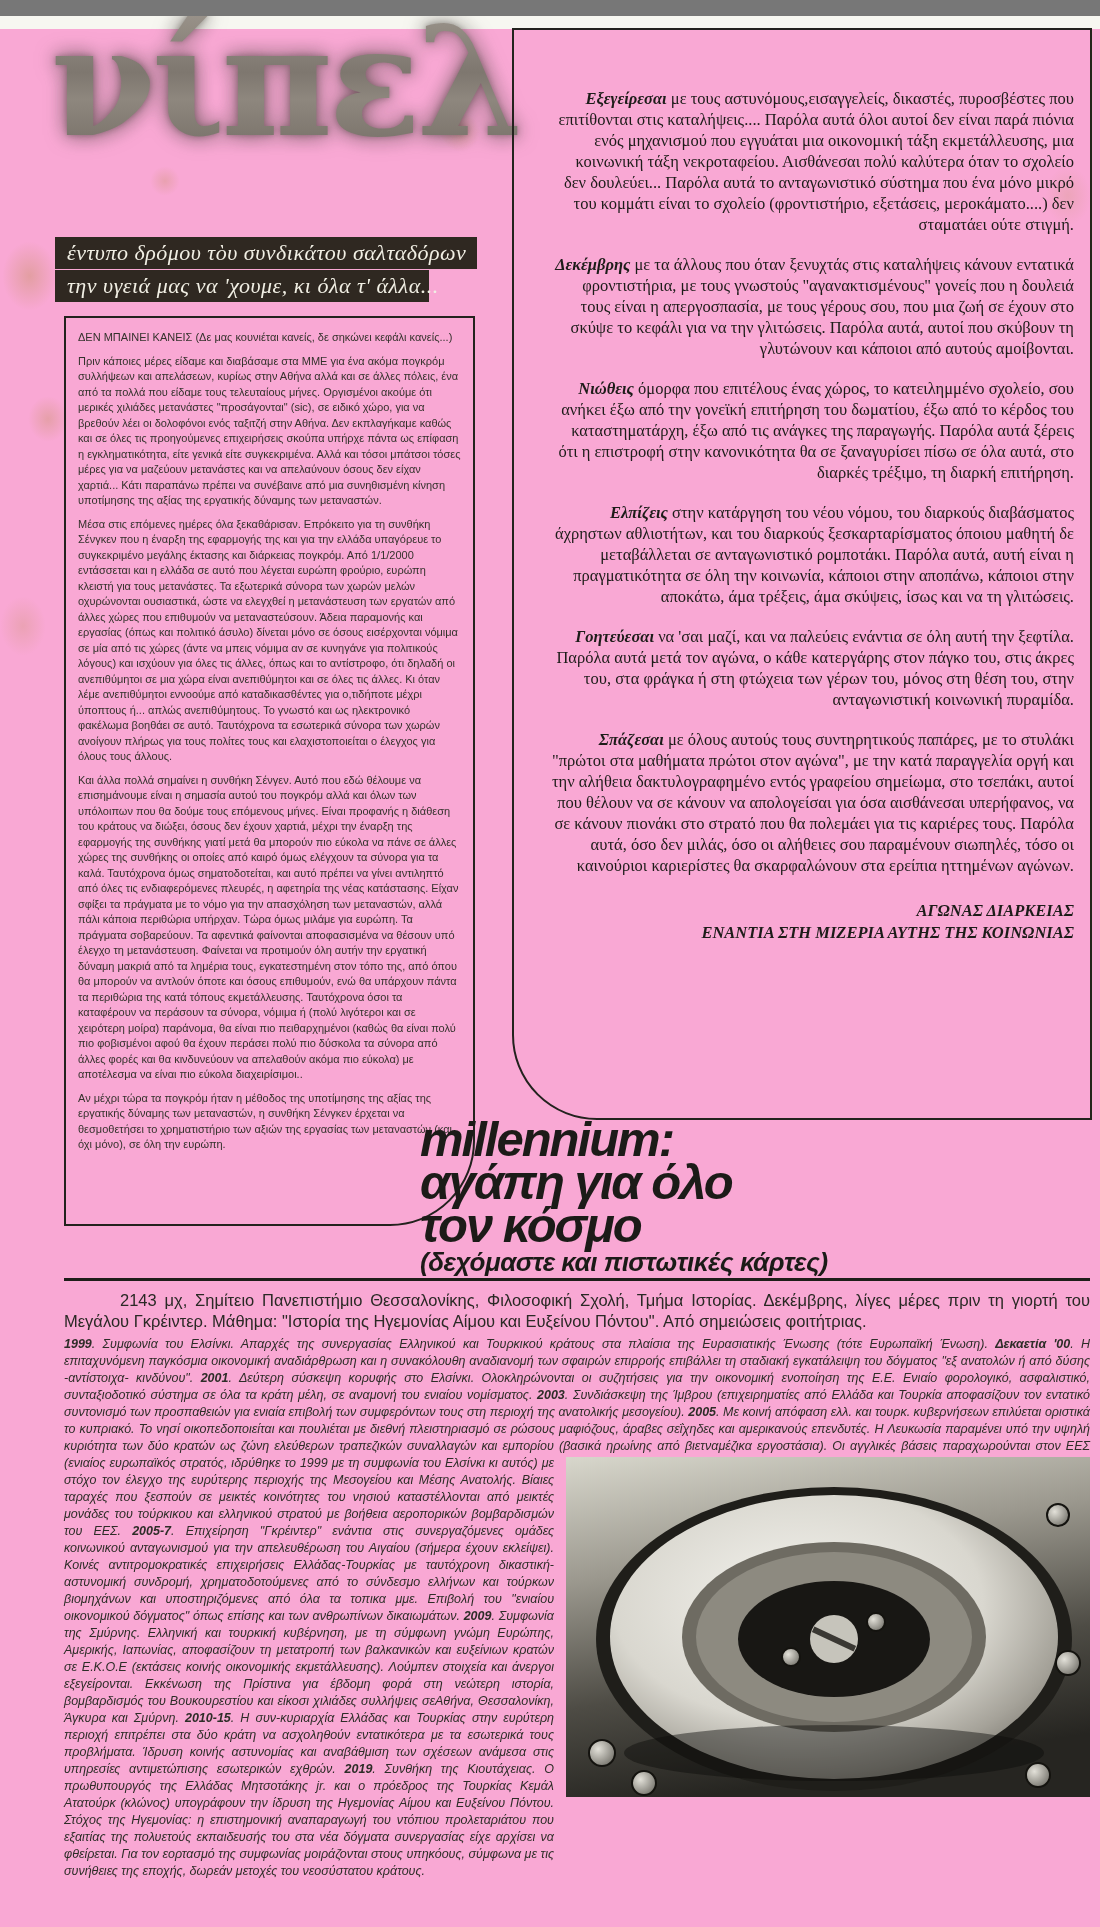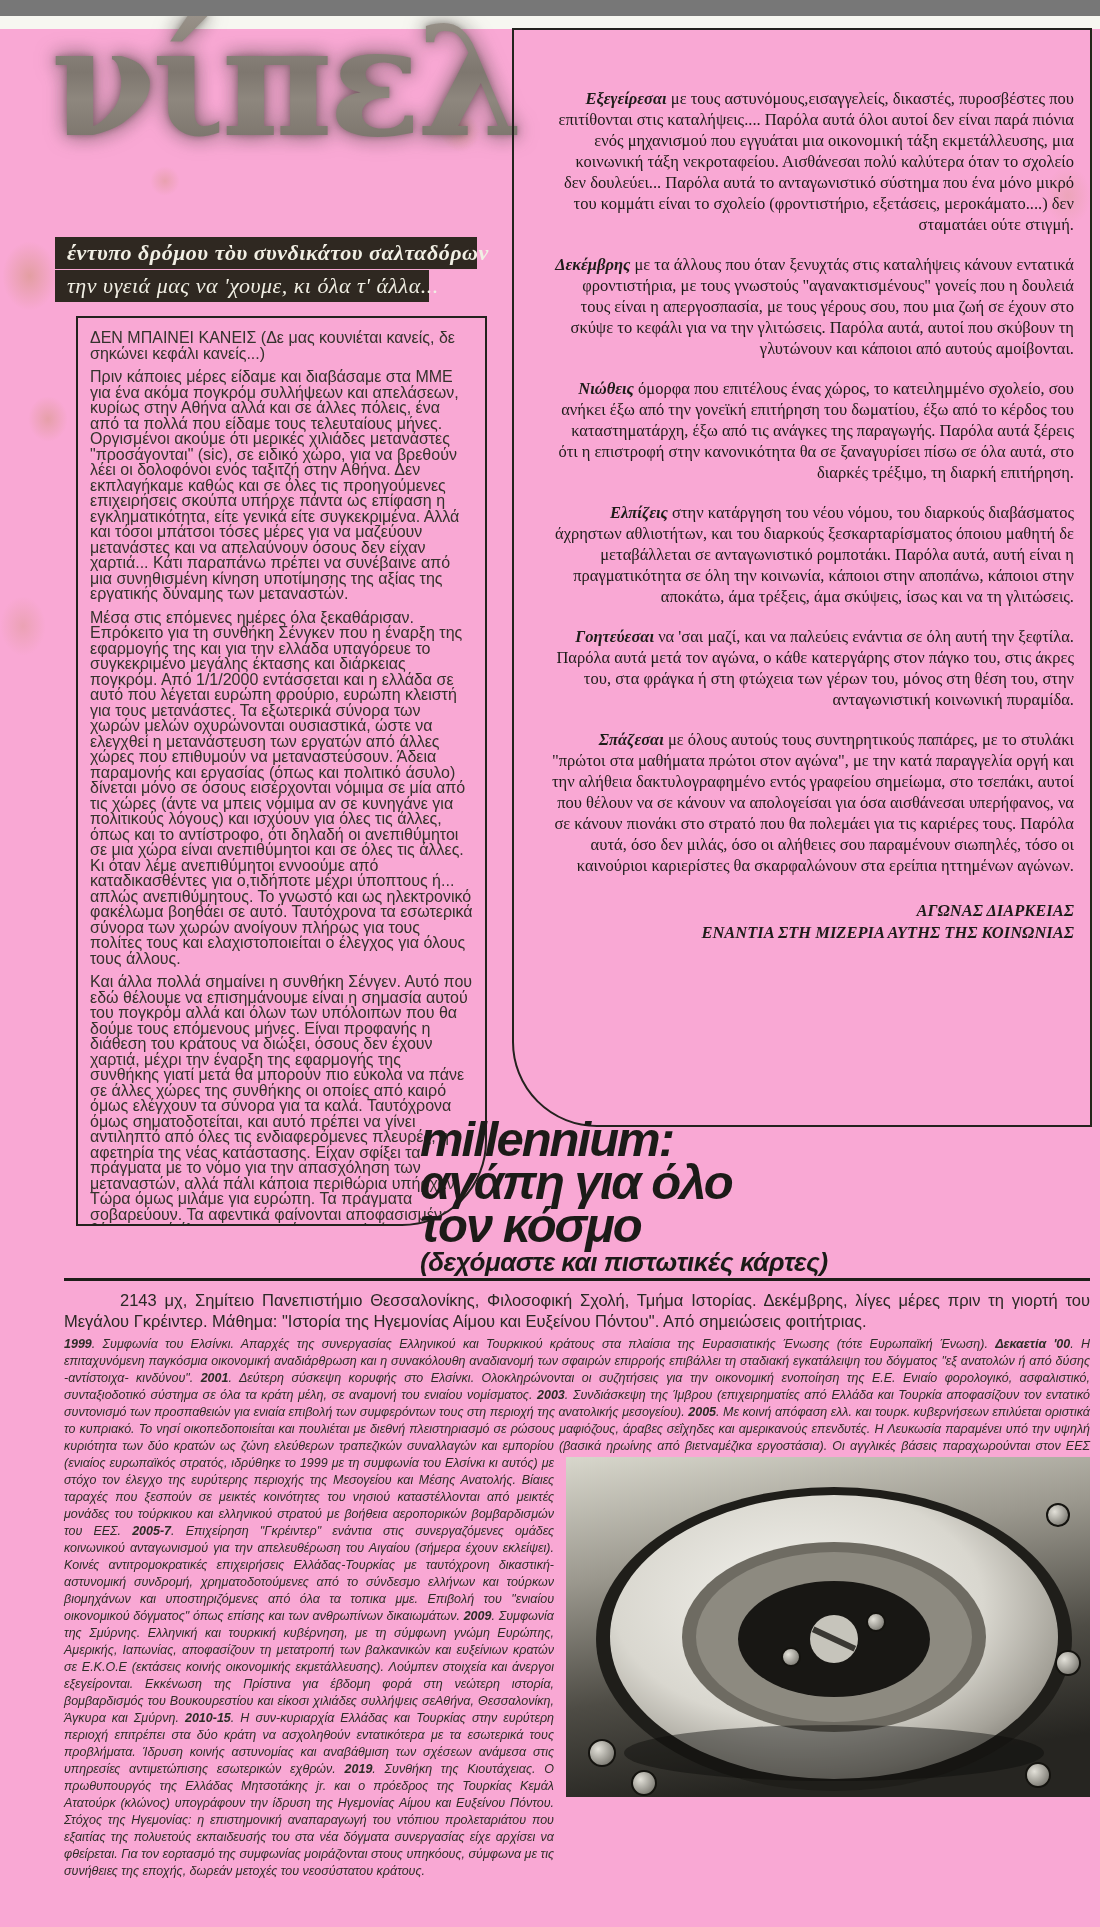--- a/index.html
+++ b/index.html
@@ -20,35 +20,35 @@
         font-family:"DejaVu Serif",serif;font-size:152px;font-weight:bold;letter-spacing:-4px;
         background:linear-gradient(180deg,#a39c93 0%,#7e776f 45%,#8e877e 60%,#6f6860 100%);
         -webkit-background-clip:text;background-clip:text;color:transparent;
         filter:drop-shadow(0 0 10px rgba(70,64,58,.55)) drop-shadow(0 0 3px rgba(70,64,58,.5));}
   .issue{position:absolute;left:62px;top:192px;width:430px;
          font-family:"Liberation Serif",serif;font-style:italic;font-size:21px;
          letter-spacing:1.5px;color:#3a352e;white-space:nowrap;}
   .bar{position:absolute;left:55px;background:#2f2821;color:#f1efe4;
        font-family:"Liberation Serif",serif;font-style:italic;font-size:22px;
        line-height:30px;padding:1px 10px 1px 12px;letter-spacing:.5px;white-space:nowrap;}
-  .bar1{top:221px;width:400px;font-weight:bold;}
+  .bar1{top:221px;width:400px;}
   .bar2{top:254px;width:352px;}
 
   
-  .leftbox{position:absolute;left:76px;top:300px;width:383px;height:884px;
+  .leftbox{position:absolute;left:64px;top:300px;width:383px;height:884px;
            border:2px solid #23221e;border-bottom-right-radius:85px;
            padding:12px 12px 10px 12px;color:#34322c;
-           font-family:"Liberation Sans",sans-serif;font-size:16px;line-height:15.5px;
+           font-family:"Liberation Sans",sans-serif;font-size:11px;line-height:15.5px;
            text-align:left;overflow:hidden;}
   .leftbox p{margin:0 0 8px 0;}
 
   
   .rightbox{position:absolute;left:512px;top:12px;width:524px;height:1030px;
             border:2px solid #23221e;border-bottom-left-radius:85px;
-            padding:58px 16px 7px 36px;color:#1d1c19;text-align:right;
+            padding:58px 16px 0 36px;color:#1d1c19;text-align:right;
             font-family:"Liberation Serif",serif;font-size:16.5px;line-height:21px;overflow:hidden;}
   .rightbox p{margin:0 0 19px 0;}
   .lead{font-weight:bold;font-style:italic;}
   .signature{margin-top:24px;font-weight:bold;font-style:italic;font-size:16.5px;line-height:22px;}
 
   
   .millen{position:absolute;left:420px;top:1102px;width:668px;
           color:#1c1b18;font-family:"Liberation Sans",sans-serif;font-weight:bold;font-style:italic;}
   .millen .big{font-size:49px;line-height:43px;letter-spacing:-2px;}
   .millen .small{font-size:26px;line-height:30px;letter-spacing:-.5px;}

